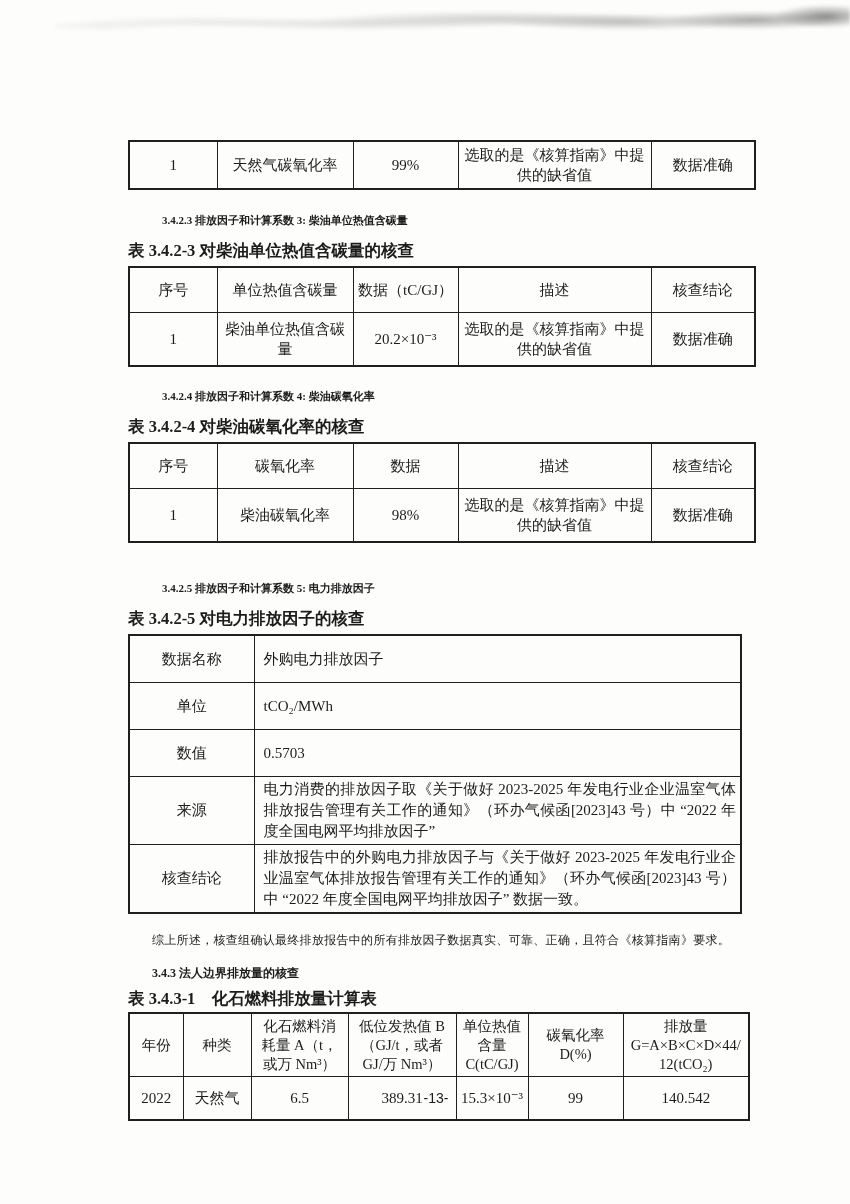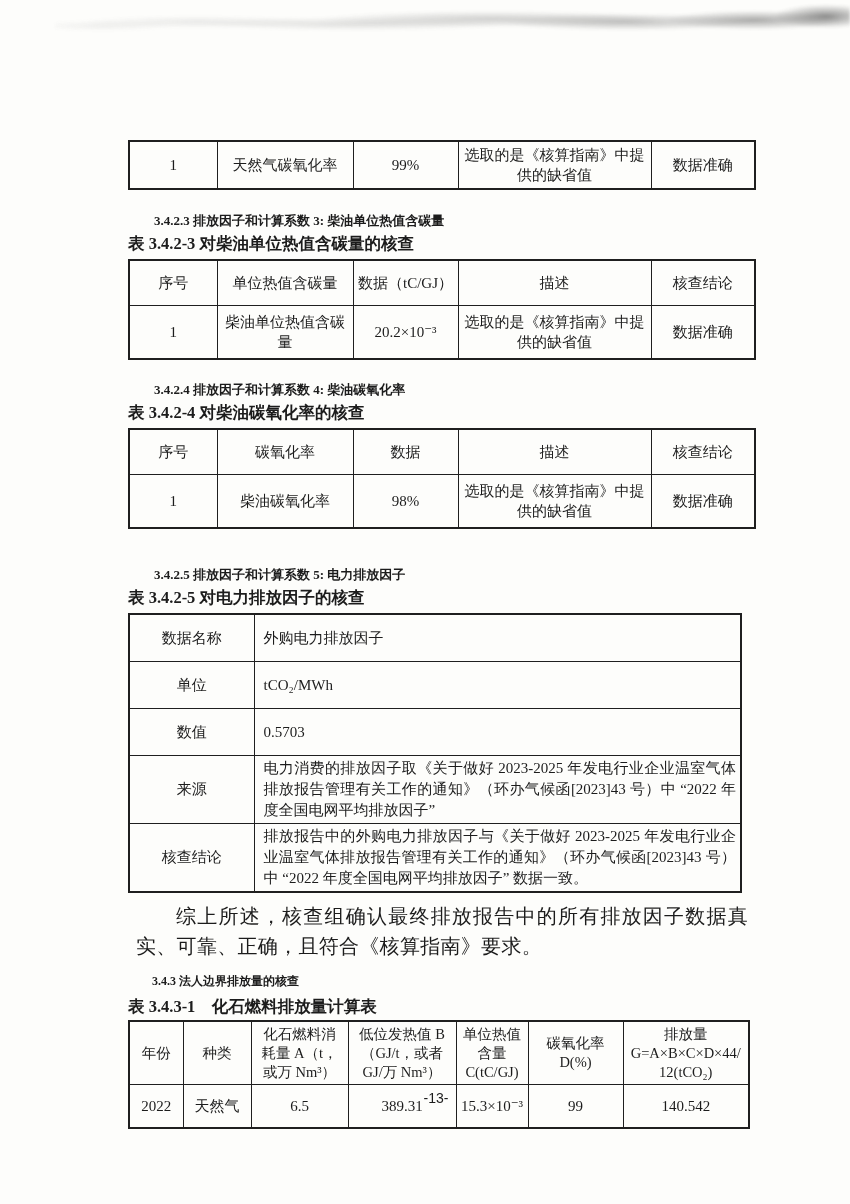--- a/index.html
+++ b/index.html
@@ -60,35 +60,35 @@
   .tbl-calc col:nth-child(2){width:68px;}
   .tbl-calc col:nth-child(3){width:97px;}
   .tbl-calc col:nth-child(4){width:108px;}
   .tbl-calc col:nth-child(5){width:72px;}
   .tbl-calc col:nth-child(6){width:95px;}
   .tbl-calc col:nth-child(7){width:126px;}
   .tbl-calc .hrow td{height:58px;font-size:14.5px;line-height:19px;white-space:pre-line;}
   .tbl-calc .drow td{height:38px;}
 
   .sec-heading{
-    font-size:13px;font-weight:bold;
-    margin:0;text-indent:2em;line-height:19px;
+    font-size:11px;font-weight:bold;
+    margin:12px;text-indent:2em;line-height:19px;
   }
   .tbl-caption{
     font-size:16.5px;font-weight:bold;
     margin:0;line-height:18px;
   }
   .mt-a{margin-top:21px;}   
   .mt-b{margin-top:5px;}    
   .mt-c{margin-top:6px;}    
   .mt-d{margin-top:20px;}   
   .mt-e{margin-top:36px;}   
 
   .para{
-    font-size:20px;line-height:30px;margin:8px;
+    font-size:12px;line-height:36px;margin:0;
     text-align:justify;text-indent:2em;letter-spacing:.3px;
   }
   .para.first{margin-top:8px;}
   .subsec-heading{
     font-size:12px;font-weight:bold;margin:3px 0 2px 0;
     text-indent:2em;line-height:24px;
   }
   .pagenum{
     position:absolute;top:1090px;left:128px;width:616px;
     text-align:center;font-size:14px;

